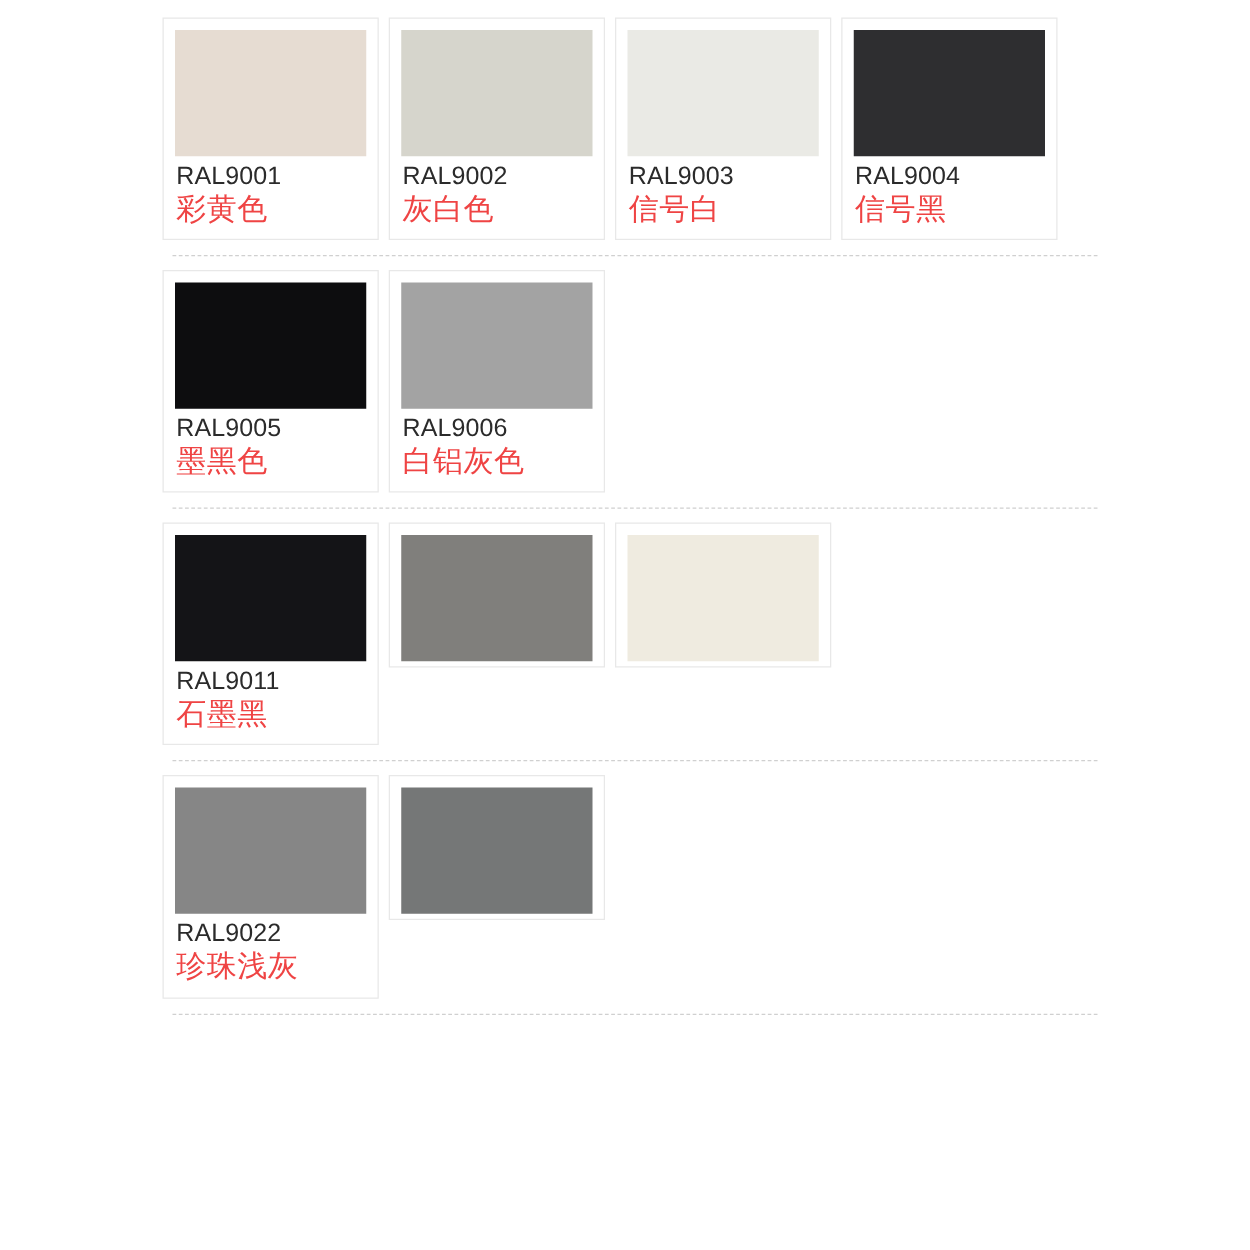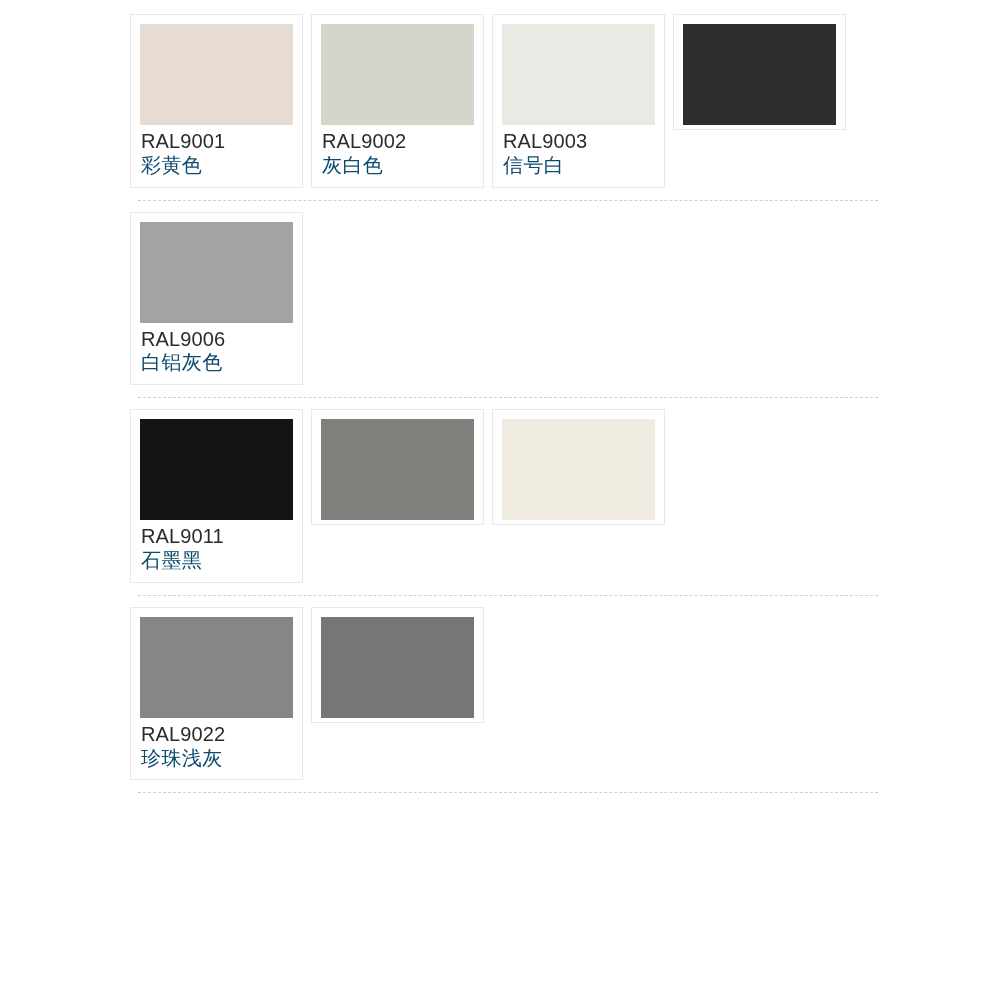--- a/index.html
+++ b/index.html
@@ -69,22 +69,22 @@
   }
 
   .swatch-code {
     font-size: 20px;
     color: #2b2b2b;
     letter-spacing: 0.1px;
     white-space: nowrap;
   }
 
   .swatch-name {
-    font-size: 20px;
-    color: #0c4a6e;
+    font-size: 24px;
+    color: #ef4444;
     letter-spacing: 0.4px;
     white-space: nowrap;
     margin-top: 1px;
   }
 </style>
 </head>
 <body>
 
 <div class="palette-page">
   <div class="rows-wrap" id="grid">
@@ -105,24 +105,35 @@
         </div>
         <div class="swatch-card">
           <div class="swatch-color" style="background: rgb(234, 234, 229);"></div>
           <div class="swatch-meta">
             <div class="swatch-code">RAL9003</div>
             <div class="swatch-name">信号白</div>
           </div>
         </div>
         <div class="swatch-card">
           <div class="swatch-color" style="background: rgb(46, 46, 48);"></div>
+          <div class="swatch-meta">
+            <div class="swatch-code">RAL9004</div>
+            <div class="swatch-name">信号黑</div>
+          </div>
         </div>
       </div>
       <div class="row-separator"></div>
       <div class="swatch-row">
+        <div class="swatch-card">
+          <div class="swatch-color" style="background: rgb(13, 13, 15);"></div>
+          <div class="swatch-meta">
+            <div class="swatch-code">RAL9005</div>
+            <div class="swatch-name">墨黑色</div>
+          </div>
+        </div>
         <div class="swatch-card">
           <div class="swatch-color" style="background: rgb(163, 163, 163);"></div>
           <div class="swatch-meta">
             <div class="swatch-code">RAL9006</div>
             <div class="swatch-name">白铝灰色</div>
           </div>
         </div>
       </div>
       <div class="row-separator"></div>
       <div class="swatch-row">

